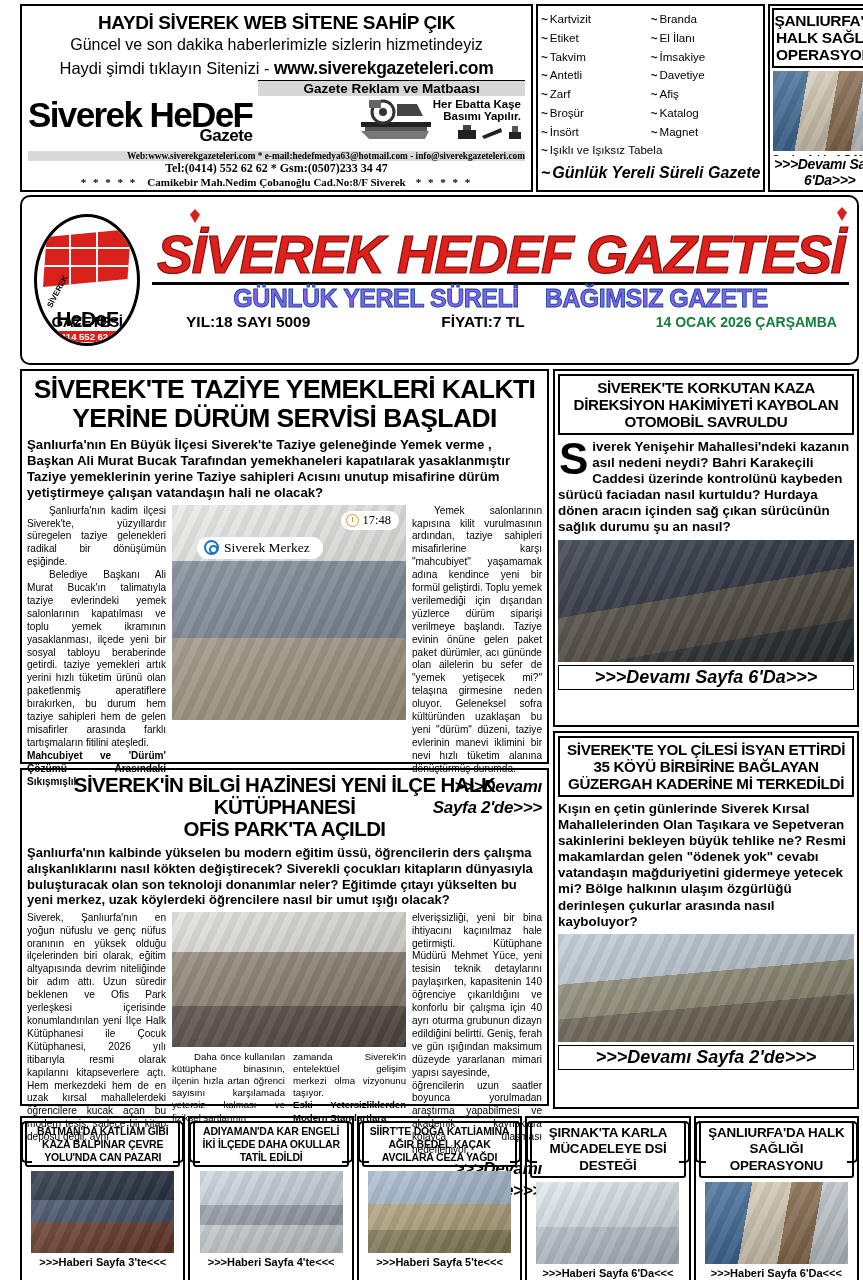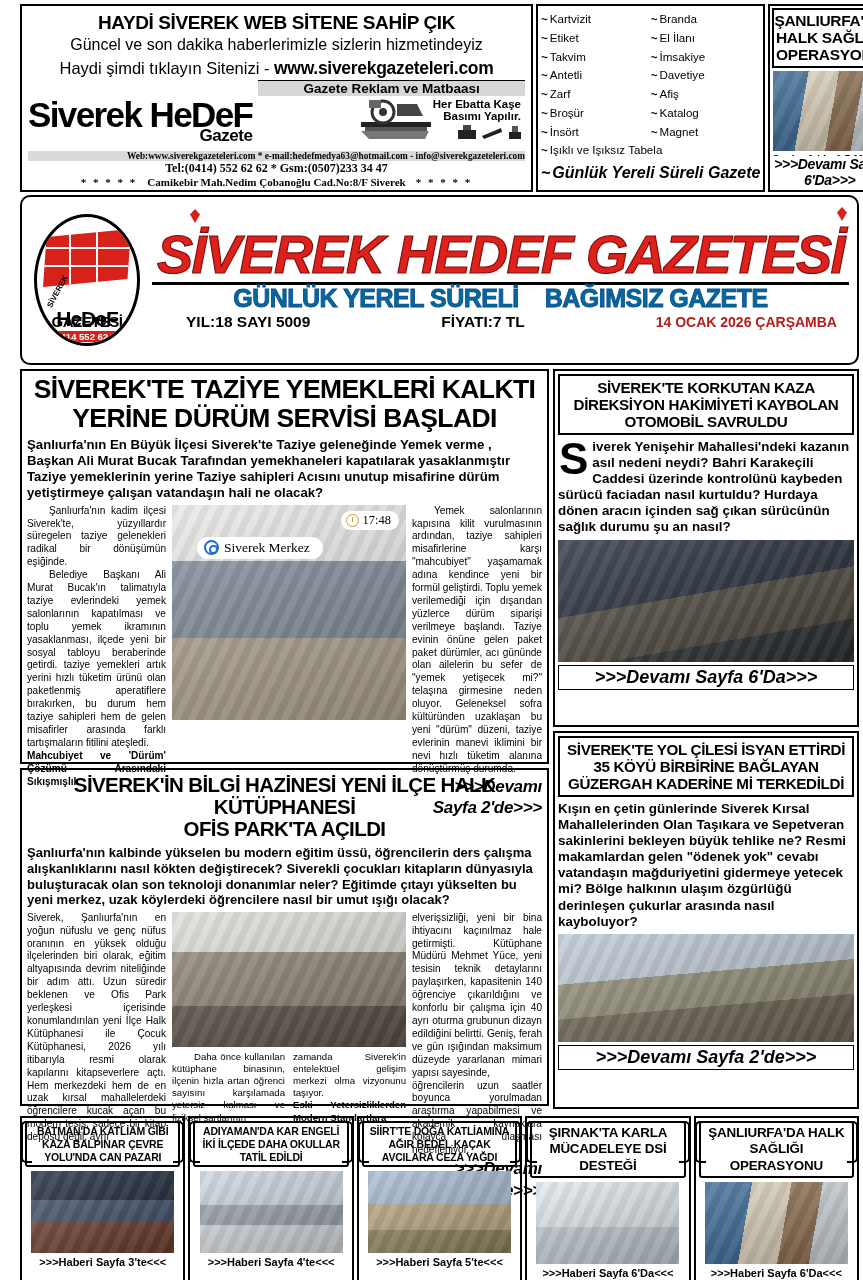--- a/index.html
+++ b/index.html
@@ -59,25 +59,25 @@
       clip-path:polygon(4% 14%,100% 0%,96% 86%,0% 100%);}
   .seal .flag i{position:absolute;background:#fff;}
   .seal .hd{position:absolute;top:70px;left:0;right:0;text-align:center;font-weight:bold;font-size:21px;letter-spacing:-1px;line-height:1;margin-top:21px;}
   .seal .gz{position:absolute;top:96px;left:0;right:0;text-align:center;font-weight:bold;font-size:15px;letter-spacing:-.5px;}
   .seal .ph{position:absolute;top:114px;left:12px;right:12px;text-align:center;font-weight:bold;font-size:9.5px;color:#fff;background:#d8211a;border-radius:7px;}
   .seal .sv{position:absolute;top:70px;left:3px;font-weight:bold;font-size:8px;transform:rotate(-62deg);}
   .mast-main{flex:1; padding-left:4px;}
   .mast-title{ color:#e0201b; font-weight:bold; font-style:italic; font-size:54px; line-height:.95;
       letter-spacing:-1.5px; text-align:center; -webkit-text-stroke:1.2px #7b0f0c; }
   .mast-rule{border-top:3px solid #000;margin:1px 2px 0;}
-  .mast-sub{ color:#0369a1; font-weight:bold; font-size:25px; text-align:center; letter-spacing:-.5px; line-height:1.05;
+  .mast-sub{ color:#8b5cf6; font-weight:bold; font-size:25px; text-align:center; letter-spacing:-.5px; line-height:1.05;
       -webkit-text-stroke:.9px #0d4f8b; display:flex; justify-content:center; gap:26px;}
   .mast-meta{ display:flex; justify-content:space-between; align-items:baseline; padding:2px 14px 0 36px; font-weight:bold;}
   .mast-meta span{font-family:Liberation Sans, sans-serif; font-size:15.5px;}
-  .mast-meta .date{ color:#b91c1c; font-family:"Liberation Sans",sans-serif; font-size:14px;}
+  .mast-meta .date{ color:#15803d; font-family:"Liberation Sans",sans-serif; font-size:14px;}
   .diamond{position:absolute;width:10px;height:14px;background:#d8211a;
      clip-path:polygon(50% 0,100% 40%,50% 100%,0 40%);}
 
   
   .grid { display:flex; gap:4px; margin-top:4px; }
   .colL { flex:1; }
   .colR { flex:0 0 306px; }
 
   .art { border:2px solid #000; padding:4px 5px 2px; }
   .art-h { text-align:center; font-weight:bold; font-size:26.5px; line-height:1.08; letter-spacing:-.6px; }

